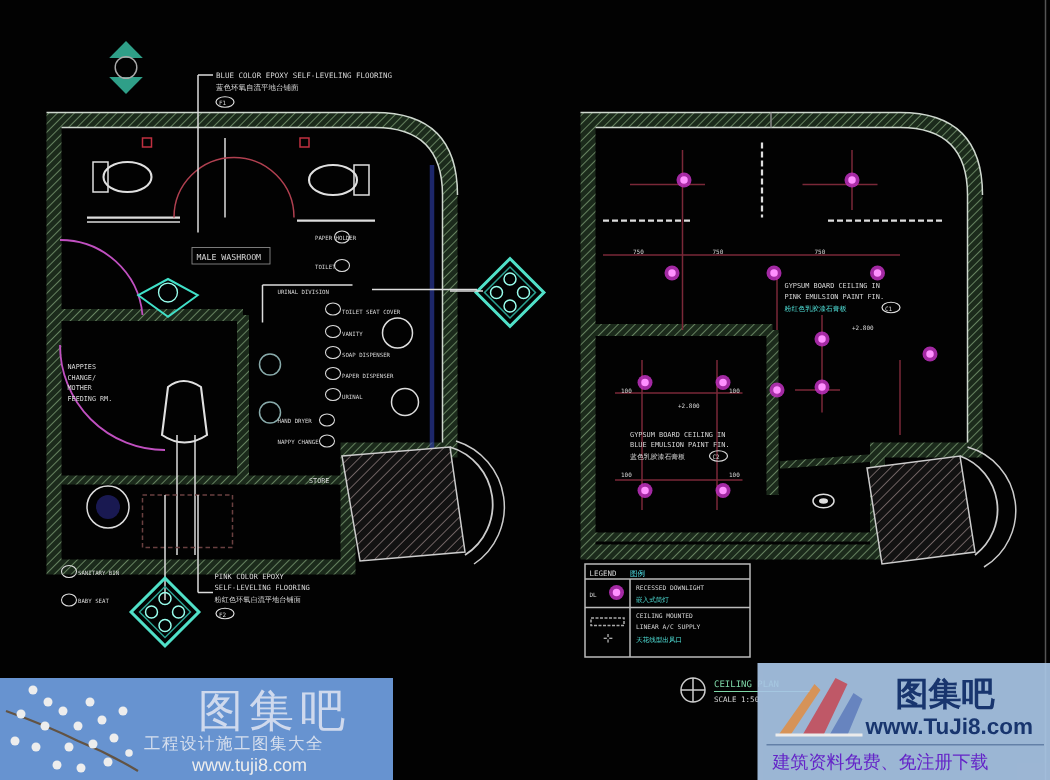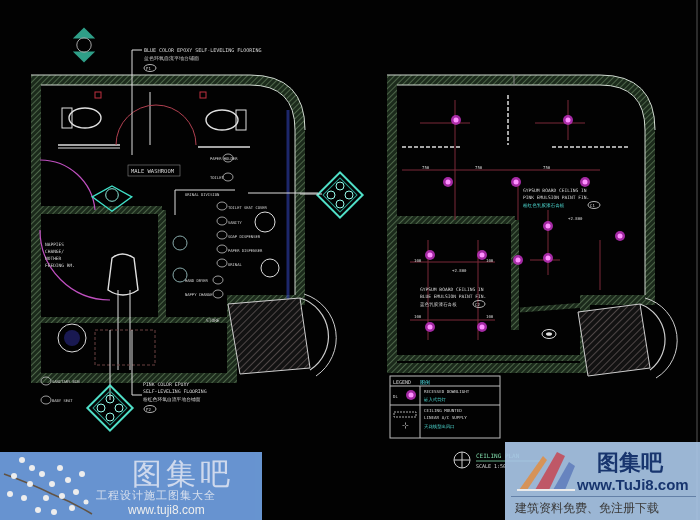--- a/index.html
+++ b/index.html
@@ -8,21 +8,21 @@
   svg{position:absolute;left:0;top:0;}
   .cad-text{font-family:"DejaVu Sans Mono",monospace;fill:#d8d8d8;}
   .wm-left{position:absolute;left:0;top:452px;width:262px;height:68px;background:#6f9fe0;opacity:.93;}
   .wm-left .title{position:absolute;left:132px;top:2px;font-family:"DejaVu Serif",serif;font-size:30px;color:#dfeaff;letter-spacing:4px;}
   .wm-left .sub{position:absolute;left:96px;top:36px;font-family:"DejaVu Serif",serif;font-size:11px;color:#e6efff;letter-spacing:1px;}
   .wm-left .url{position:absolute;left:128px;top:51px;font-family:"Liberation Sans",sans-serif;font-size:12px;color:#ffffff;}
   .wm-left .blossom{position:absolute;left:2px;top:2px;width:92px;height:64px;}
   .wm-right{position:absolute;left:505px;top:442px;width:195px;height:78px;background:#a9c6e6;opacity:.92;}
   .wm-right .title{position:absolute;left:92px;top:6px;font-family:"DejaVu Sans",sans-serif;font-size:22px;font-weight:bold;color:#1a3a78;}
   .wm-right .url{position:absolute;left:72px;top:34px;font-family:"Liberation Sans",sans-serif;font-size:15px;font-weight:bold;color:#1a3a78;}
-  .wm-right .sub{position:absolute;left:10px;top:58px;font-family:"DejaVu Sans",sans-serif;font-size:12px;color:#404040;}
+  .wm-right .sub{position:absolute;left:10px;top:58px;font-family:"DejaVu Sans",sans-serif;font-size:12px;color:#6d28d9;}
   .wm-right .sep{position:absolute;left:6px;top:54px;width:185px;height:1px;background:#6c8bb6;}
   .wm-right .logo{position:absolute;left:8px;top:4px;width:64px;height:48px;}
 </style>
 </head>
 <body>
 
 <div class="canvas">
 <svg width="700" height="520" viewBox="0 0 700 520">
   <defs>
     <pattern id="hatch" width="4" height="4" patternUnits="userSpaceOnUse" patternTransform="rotate(45)">

